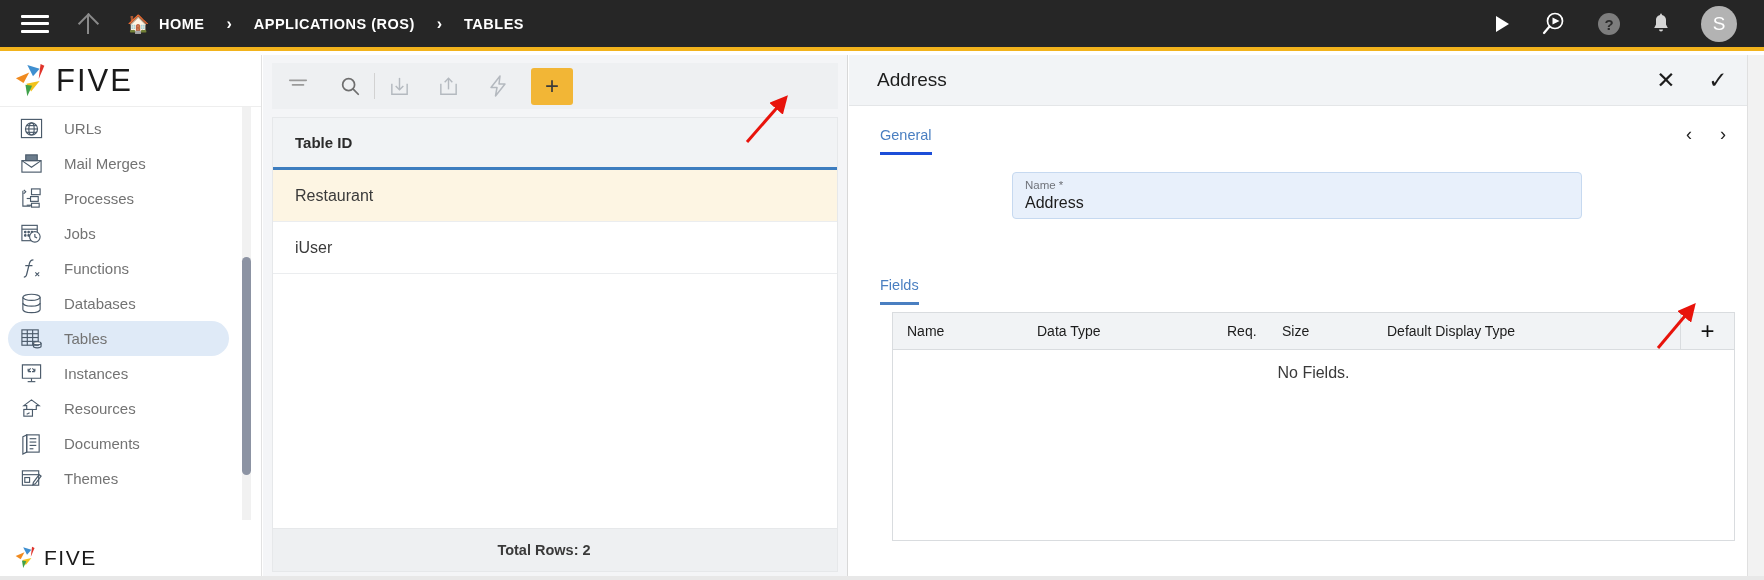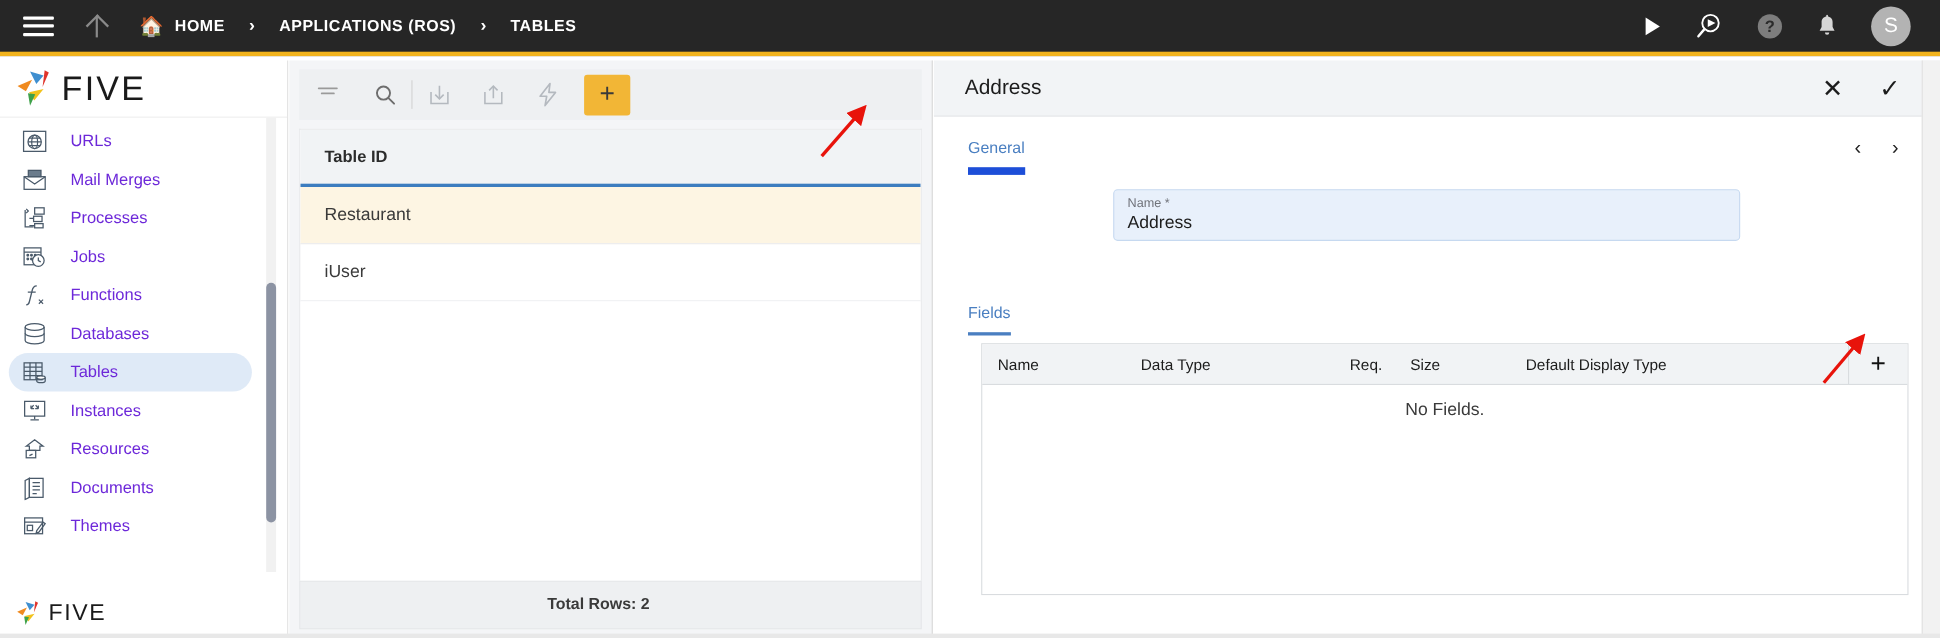--- a/index.html
+++ b/index.html
@@ -76,21 +76,21 @@
     font-weight: 400; font-family: "Liberation Sans", sans-serif;
   }
   .nav {
     flex: 1; overflow: hidden; position: relative;
     padding-top: 4px;
   }
   .nav-item {
     display: flex; align-items: center; height: 35px;
     margin: 0 32px 0 8px; padding-left: 8px;
     border-radius: 18px; cursor: pointer;
-    color: #6d28d9; font-size: 15px;
+    color: #737373; font-size: 15px;
   }
   .nav-item.active { background: #dfeaf7; }
   .nav-ico {
     width: 30px; height: 26px; margin-right: 18px;
     display: flex; align-items: center; justify-content: center; flex: none;
   }
   .nav-scrollbar {
     position: absolute; right: 10px; top: 150px;
     width: 9px; height: 218px; background: #8c93a3; border-radius: 5px;
   }
@@ -177,21 +177,21 @@
   }
   .detail-body { flex: 1; position: relative; padding: 20px 0 0 0; overflow: hidden; }
   .navchevrons {
     position: absolute; right: 38px; top: 18px;
     display: flex; gap: 28px; font-size: 18px; color: #202020;
   }
   .navchevrons span { cursor: pointer; }
   .tabrow { padding-left: 31px; }
   .tab {
     display: inline-block; font-size: 14.5px; color: #4a7fc1;
-    padding-bottom: 9px; border-bottom: 7px solid #1d4ed8; cursor: pointer;
+    padding-bottom: 9px; border-bottom: 3px solid #1d4ed8; cursor: pointer;
   }
   .name-field {
     position: absolute; left: 163px; top: 66px;
     width: 570px; height: 47px; background: #e8f0fb;
     border: 1px solid #c6d9f0; border-radius: 4px; padding: 5px 12px;
     cursor: text;
   }
   .nf-label { font-size: 11.5px; color: #70737a; line-height: 14px; }
   .nf-value { font-size: 16px; color: #1c1c1c; line-height: 22px; }
   .fields-tabrow { position: absolute; left: 31px; top: 170px; }

